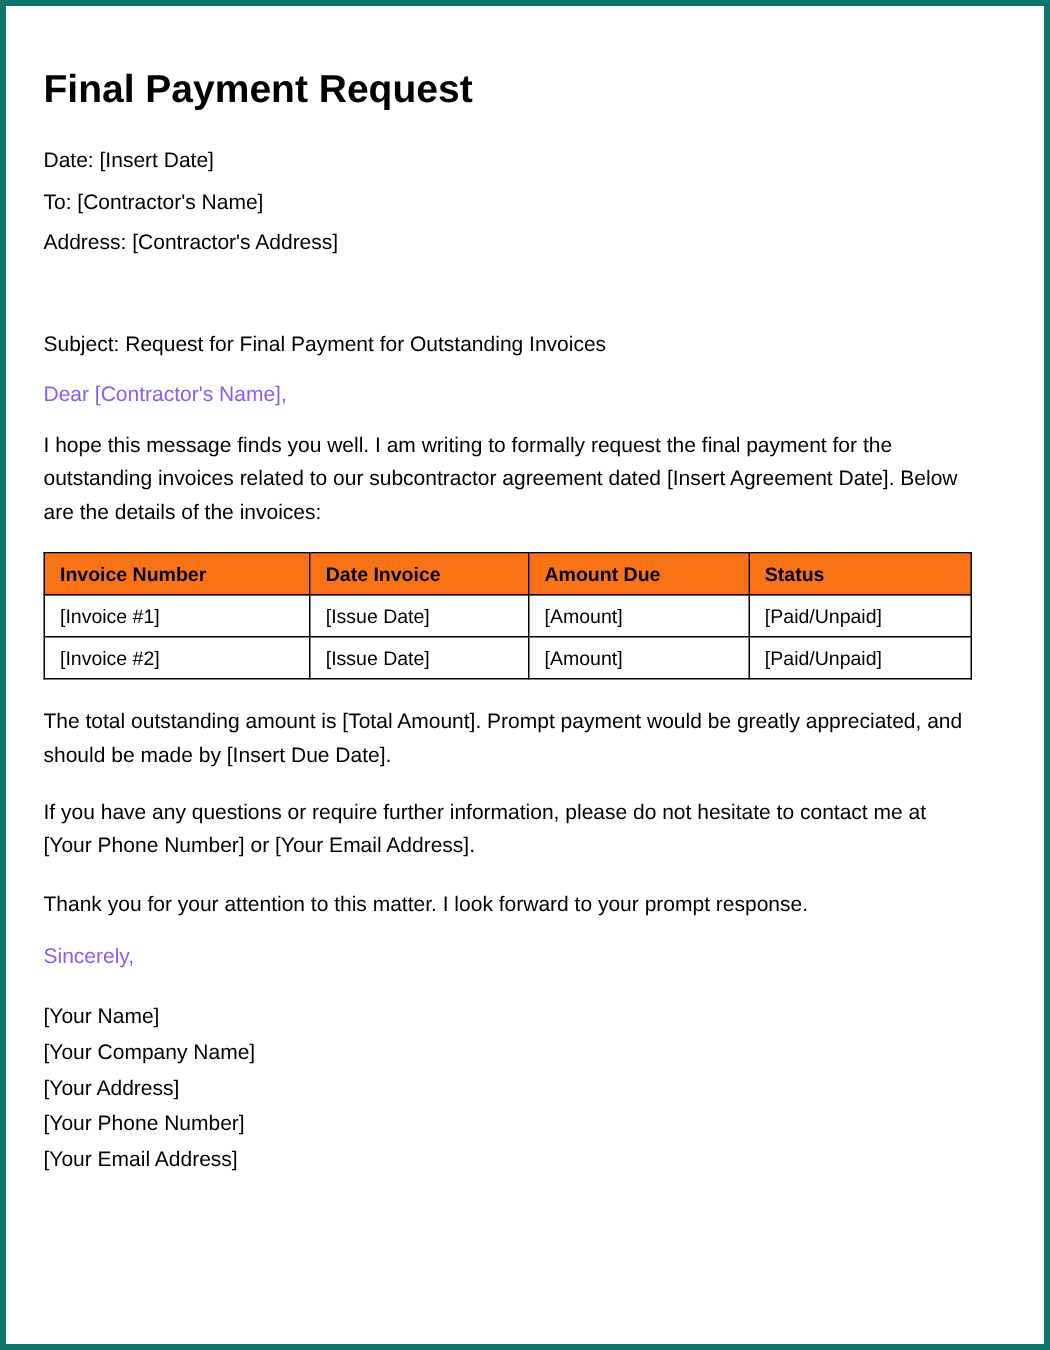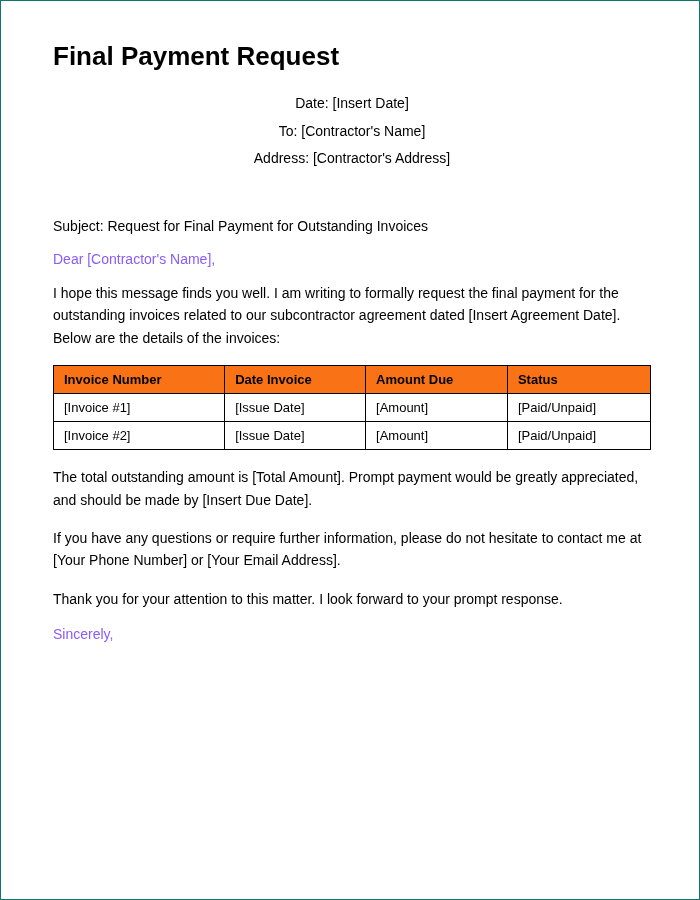--- a/index.html
+++ b/index.html
@@ -14,41 +14,40 @@
       justify-content: center;
       align-items: center;
       min-height: 100vh;
       font-family: Georgia, 'Times New Roman', serif;
     }
 
     .page-container {
       width: 700px;
       min-height: 900px;
       background: #ffffff;
-      border: 1px solid #0f766e;
-      padding: 40px 48px 40px 52px;
+      border: 4px solid #0f766e;
+      padding: 40px 48px 40px 25px;
       display: flex;
       flex-direction: column;
     }
 
     .document-title {
       font-size: 26px;
       font-weight: bold;
       font-family: Arial, sans-serif;
       margin-bottom: 22px;
       color: #000;
     }
 
     .meta-line {
       font-size: 14px;
       font-family: Arial, sans-serif;
       color: #000;
       margin-bottom: 8px;
       line-height: 1.4;
-      text-align: center;
     }
 
     .subject-line {
       font-size: 14px;
       font-family: Arial, sans-serif;
       color: #000;
       margin-bottom: 14px;
       line-height: 1.4;
       margin-top: 40px;
     }
@@ -154,14 +153,21 @@
   </table>
 
   <p class="body-paragraph">The total outstanding amount is [Total Amount]. Prompt payment would be greatly appreciated, and should be made by [Insert Due Date].</p>
 
   <p class="body-paragraph">If you have any questions or require further information, please do not hesitate to contact me at [Your Phone Number] or [Your Email Address].</p>
 
   <p class="body-paragraph">Thank you for your attention to this matter. I look forward to your prompt response.</p>
 
   <p class="sincerely">Sincerely,</p>
 
+  <div class="signature-block">
+    <div>[Your Name]</div>
+    <div>[Your Company Name]</div>
+    <div>[Your Address]</div>
+    <div>[Your Phone Number]</div>
+    <div>[Your Email Address]</div>
+  </div>
 
 </div>
 
 </body></html>

